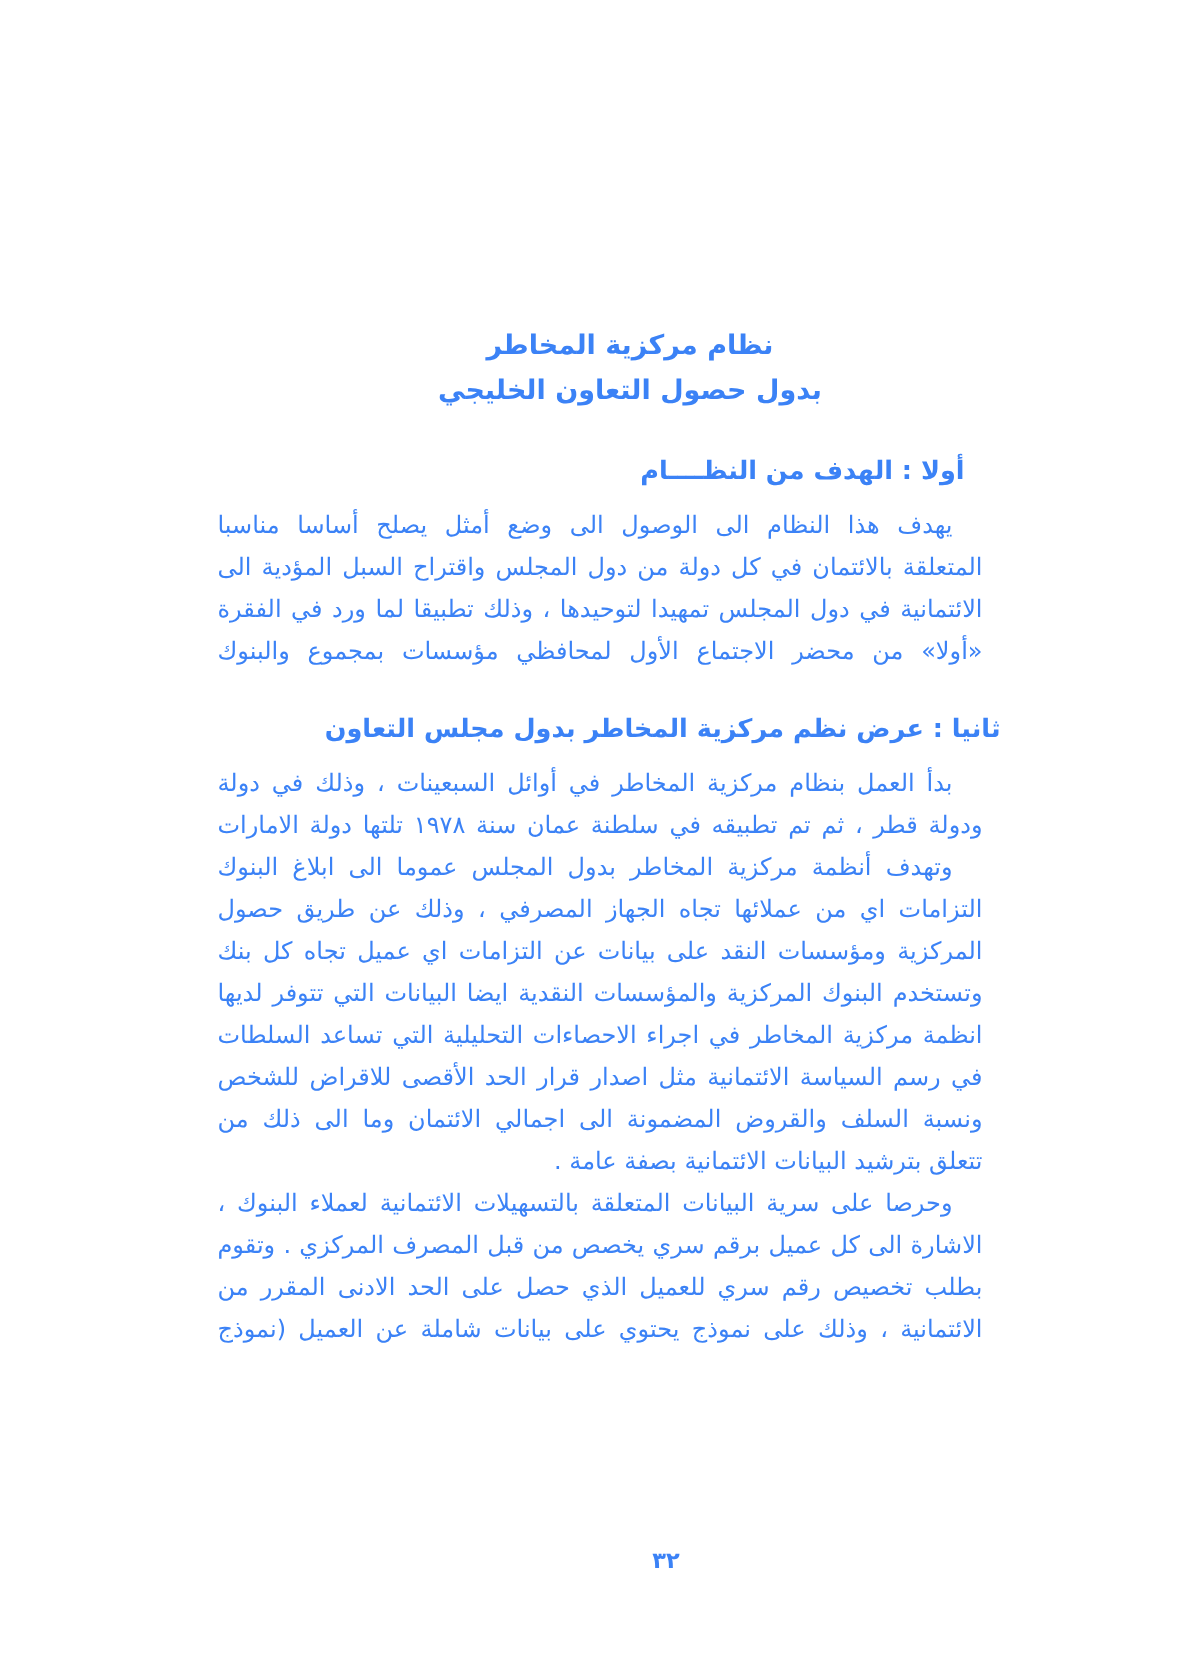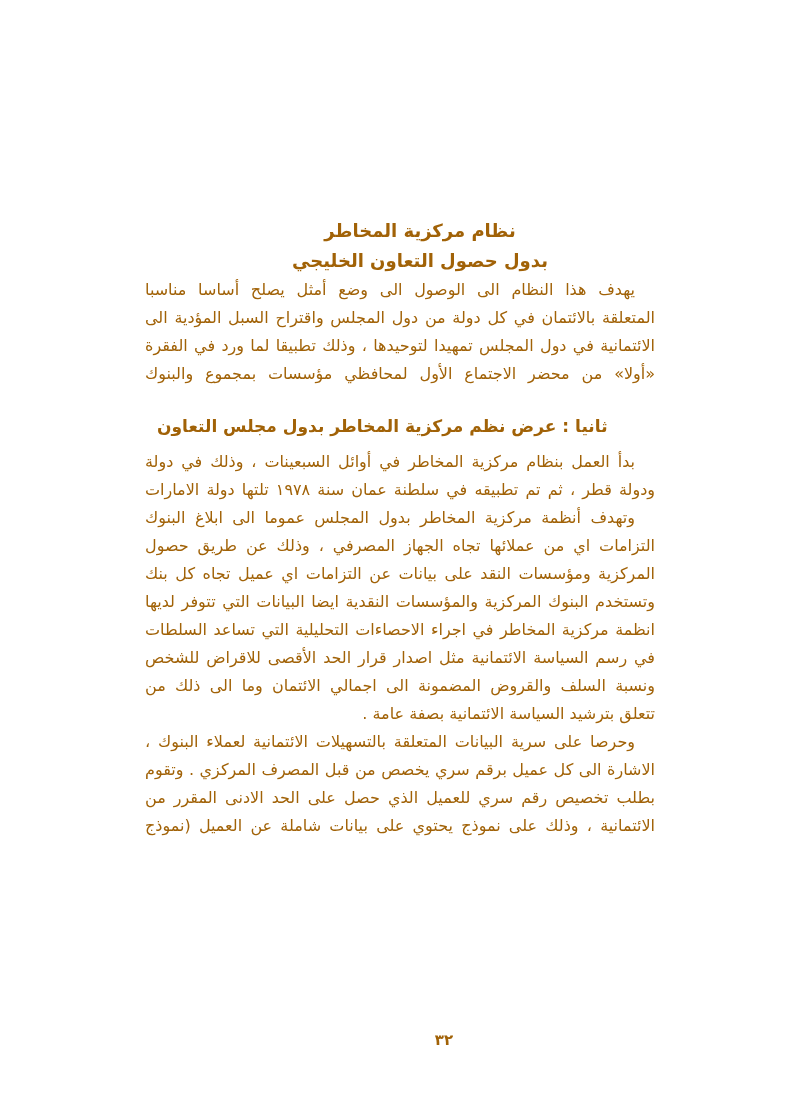--- a/index.html
+++ b/index.html
@@ -3,21 +3,21 @@
 <meta charset="utf-8">
 <style>
   html, body { margin: 0; padding: 0; background: #e8e8e8; }
   .page {
     position: relative;
     width: 796px;
     height: 1104px;
     margin: 0 auto;
     background: #ffffff;
     font-family: "DejaVu Sans", sans-serif;
-    color: #a16207;
+    color: #3b82f6;
     overflow: hidden;
   }
   .text-block {
     position: absolute;
     top: 216px;
     right: 141px;
     width: 510px;
     direction: rtl;
     font-size: 16px;
     line-height: 28px;
@@ -31,21 +31,21 @@
   }
   .heading {
     font-weight: bold;
     font-size: 17px;
     line-height: 28px;
     margin-top: 24px;
     margin-bottom: 8px;
     white-space: nowrap;
   }
   .heading.align-right { text-align: right; text-indent: 12px; }
-  .heading.align-center { text-align: left; transform: translateX(12px); }
+  .heading.align-center { text-align: right; transform: translateX(12px); }
   .para { margin: 0; }
   .line {
     height: 28px;
     overflow: hidden;
     text-align: justify;
     text-justify: inter-word;
   }
   .line.fill { text-align-last: justify; }
   .line.end  { text-align-last: right; }
   .line.indent { text-indent: 20px; }
@@ -65,40 +65,41 @@
 </head>
 <body>
 
 <div class="page">
   <div class="text-block">
     <div class="doc-title">
       <div class="title-line">نظام مركزية المخاطر</div>
       <div class="title-line">بدول حصول التعاون الخليجي</div>
     </div>
     <div id="sections">
+        <div class="heading align-right">أولا : الهدف من النظــــام</div>
         <div class="para">
           <div class="line fill indent">يهدف هذا النظام الى الوصول الى وضع أمثل يصلح أساسا مناسبا للسياسات</div>
           <div class="line fill">المتعلقة بالائتمان في كل دولة من دول المجلس واقتراح السبل المؤدية الى تقريب السياسة</div>
           <div class="line fill">الائتمانية في دول المجلس تمهيدا لتوحيدها ، وذلك تطبيقا لما ورد في الفقرة (٢) من</div>
           <div class="line end">«أولا» من محضر الاجتماع الأول لمحافظي مؤسسات بمجموع والبنوك المركزية .</div>
         </div>
         <div class="heading align-center">ثانيا : عرض نظم مركزية المخاطر بدول مجلس التعاون</div>
         <div class="para">
           <div class="line fill indent">بدأ العمل بنظام مركزية المخاطر في أوائل السبعينات ، وذلك في دولة الكويت</div>
           <div class="line fill">ودولة قطر ، ثم تم تطبيقه في سلطنة عمان سنة ١٩٧٨ تلتها دولة الامارات العربية</div>
         </div>
         <div class="para">
           <div class="line fill indent">وتهدف أنظمة مركزية المخاطر بدول المجلس عموما الى ابلاغ البنوك بمجموع</div>
           <div class="line fill">التزامات اي من عملائها تجاه الجهاز المصرفي ، وذلك عن طريق حصول المصارف</div>
           <div class="line fill">المركزية ومؤسسات النقد على بيانات عن التزامات اي عميل تجاه كل بنك على حده .</div>
           <div class="line fill">وتستخدم البنوك المركزية والمؤسسات النقدية ايضا البيانات التي تتوفر لديها ضمن</div>
           <div class="line fill">انظمة مركزية المخاطر في اجراء الاحصاءات التحليلية التي تساعد السلطات النقدية</div>
           <div class="line fill">في رسم السياسة الائتمانية مثل اصدار قرار الحد الأقصى للاقراض للشخص الواحد</div>
           <div class="line fill">ونسبة السلف والقروض المضمونة الى اجمالي الائتمان وما الى ذلك من قرارات أخرى</div>
-          <div class="line end">تتعلق بترشيد السياسة الائتمانية بصفة عامة .</div>
+          <div class="line end">تتعلق بترشيد البيانات الائتمانية بصفة عامة .</div>
         </div>
         <div class="para">
           <div class="line fill indent">وحرصا على سرية البيانات المتعلقة بالتسهيلات الائتمانية لعملاء البنوك ، فانه تتم</div>
           <div class="line fill">الاشارة الى كل عميل برقم سري يخصص من قبل المصرف المركزي . وتقوم البنوك</div>
           <div class="line fill">بطلب تخصيص رقم سري للعميل الذي حصل على الحد الادنى المقرر من التسهيلات</div>
           <div class="line fill">الائتمانية ، وذلك على نموذج يحتوي على بيانات شاملة عن العميل (نموذج بيانات هوية</div>
         </div>
       </div>
   </div>
   <div class="page-number">٣٢</div>

